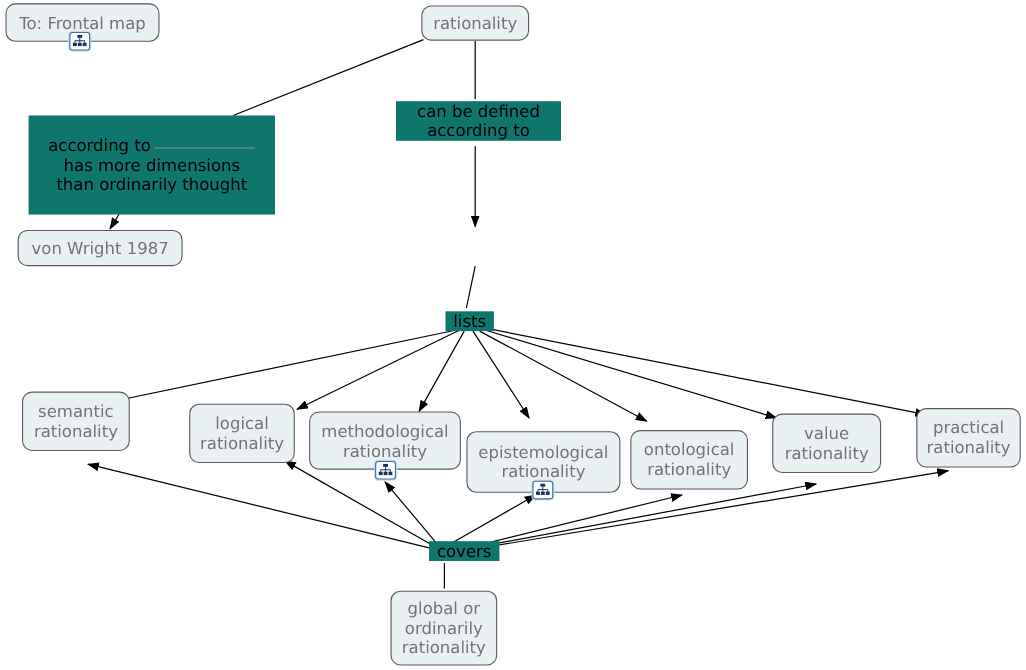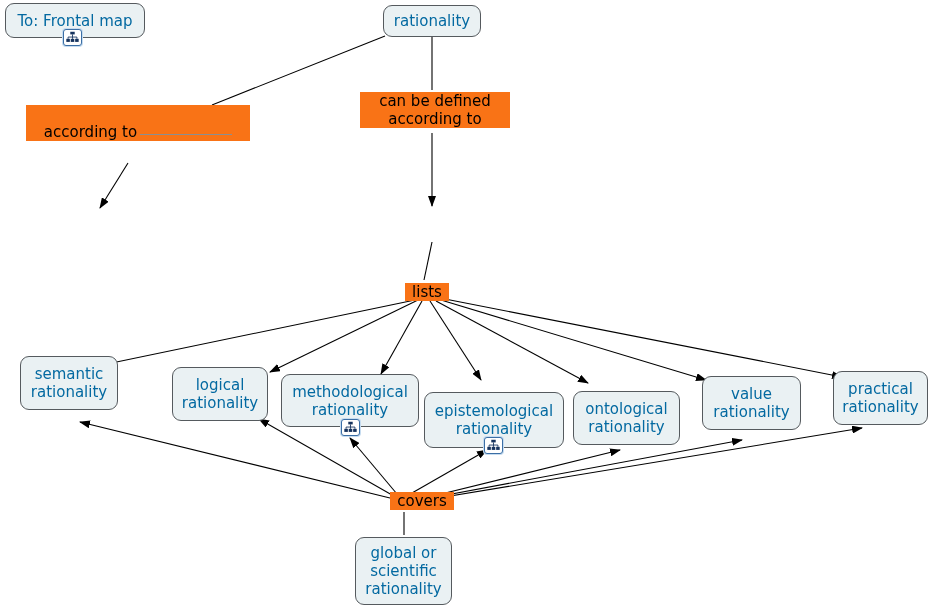--- a/index.html
+++ b/index.html
@@ -14,41 +14,41 @@
   #canvas{position:absolute;left:0;top:0;width:933px;height:609px;}
   #edges{position:absolute;left:0;top:0;width:933px;height:609px;pointer-events:none;}
 
   
   .node{
     position:absolute;
     box-sizing:border-box;
     background:#eaf1f3;
     border:1px solid #555a5e;
     border-radius:9px;
-    color:#0369a1;
+    color:#737373;
     font-size:15px;
     line-height:18px;
     text-align:center;
     display:flex;
     align-items:center;
     justify-content:center;
     padding:3px 9px;
     white-space:pre-line;
     z-index:3;
   }
 
   
   .linkword{
     position:absolute;
     font-size:15px;
     line-height:18px;
     color:#000;
     text-align:center;
     white-space:pre-line;
-    background:#f97316;
+    background:#0f766e;
     z-index:4;
     padding:0 2px;
   }
 
   
   .blankline{
     display:inline-block;
     width:92px;
     border-bottom:1px solid #8a8f93;
     vertical-align:2px;
@@ -123,20 +123,21 @@
         <rect x="7" y="2" width="5" height="3"></rect>
         <rect x="2.5" y="10" width="4" height="3.5"></rect>
         <rect x="7.5" y="10" width="4" height="3.5"></rect>
         <rect x="12.5" y="10" width="4" height="3.5"></rect>
       </g>
     </svg>
   </span>
 
   <div class="node" style="left:383px;top:5px;width:98px;height:32px;">rationality</div>
 
+  <div class="node" style="left:16px;top:209px;width:150px;height:33px;">von Wright 1987</div>
 
 
   <div class="node" style="left:20px;top:356px;width:98px;height:54px;">semantic
 rationality</div>
 
   <div class="node" style="left:155px;top:367px;width:96px;height:54px;margin-left:17px;">logical
 rationality</div>
 
   <div class="node" style="left:281px;top:374px;width:138px;height:53px;">methodological
 rationality</div>
@@ -173,25 +174,27 @@
   <div class="node" style="left:573px;top:391px;width:107px;height:54px;">ontological
 rationality</div>
 
   <div class="node" style="left:702px;top:376px;width:99px;height:54px;">value
 rationality</div>
 
   <div class="node" style="left:833px;top:371px;width:95px;height:54px;">practical
 rationality</div>
 
   <div class="node" style="left:355px;top:537px;width:97px;height:68px;">global or
-scientific
+ordinarily
 rationality</div>
 
   <div class="linkword" style="left:26px;top:105px;width:220px;">
     <span>according to</span><span class="blankline"></span>
+    <div style="white-space:pre-line;">has more dimensions
+than ordinarily thought</div>
   </div>
 
   <div class="linkword" style="left:360px;top:92px;width:146px;">can be defined
 according to</div>
 
   <div class="linkword" style="left:405px;top:283px;width:40px;">lists</div>
 
   <div class="linkword" style="left:374px;top:492px;width:60px;margin-left:16px;">covers</div>
 
 </div>

